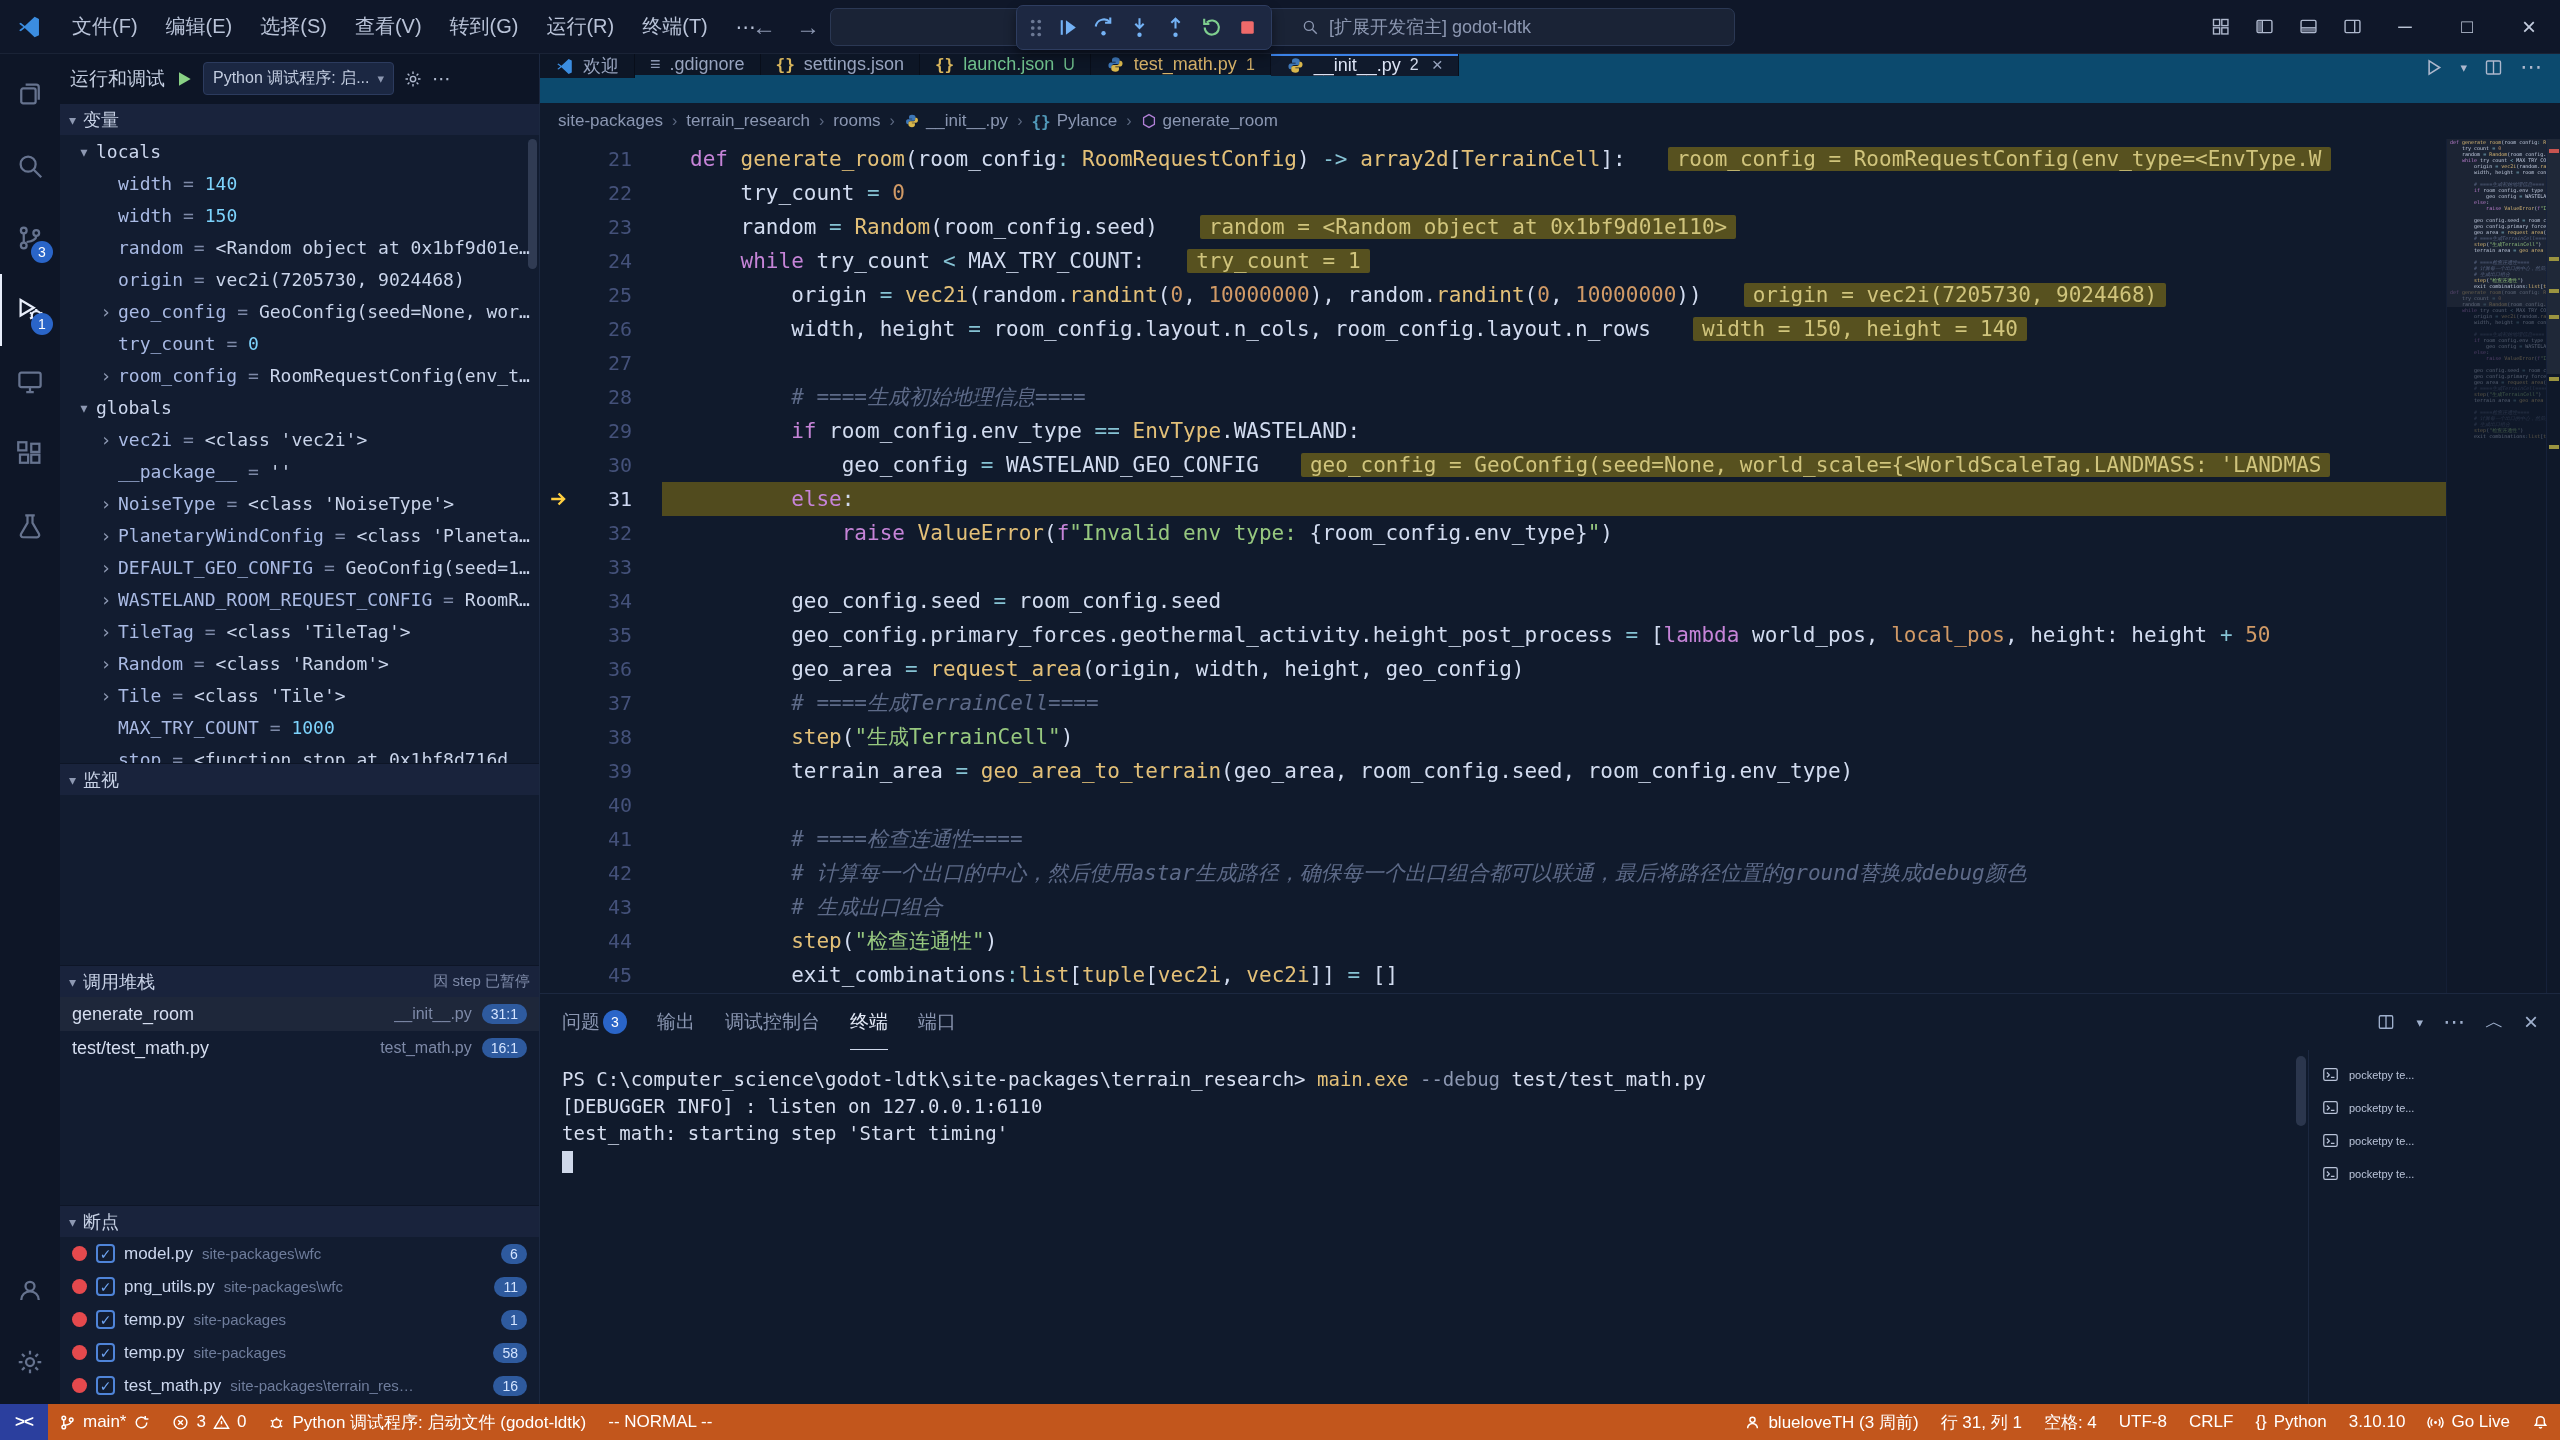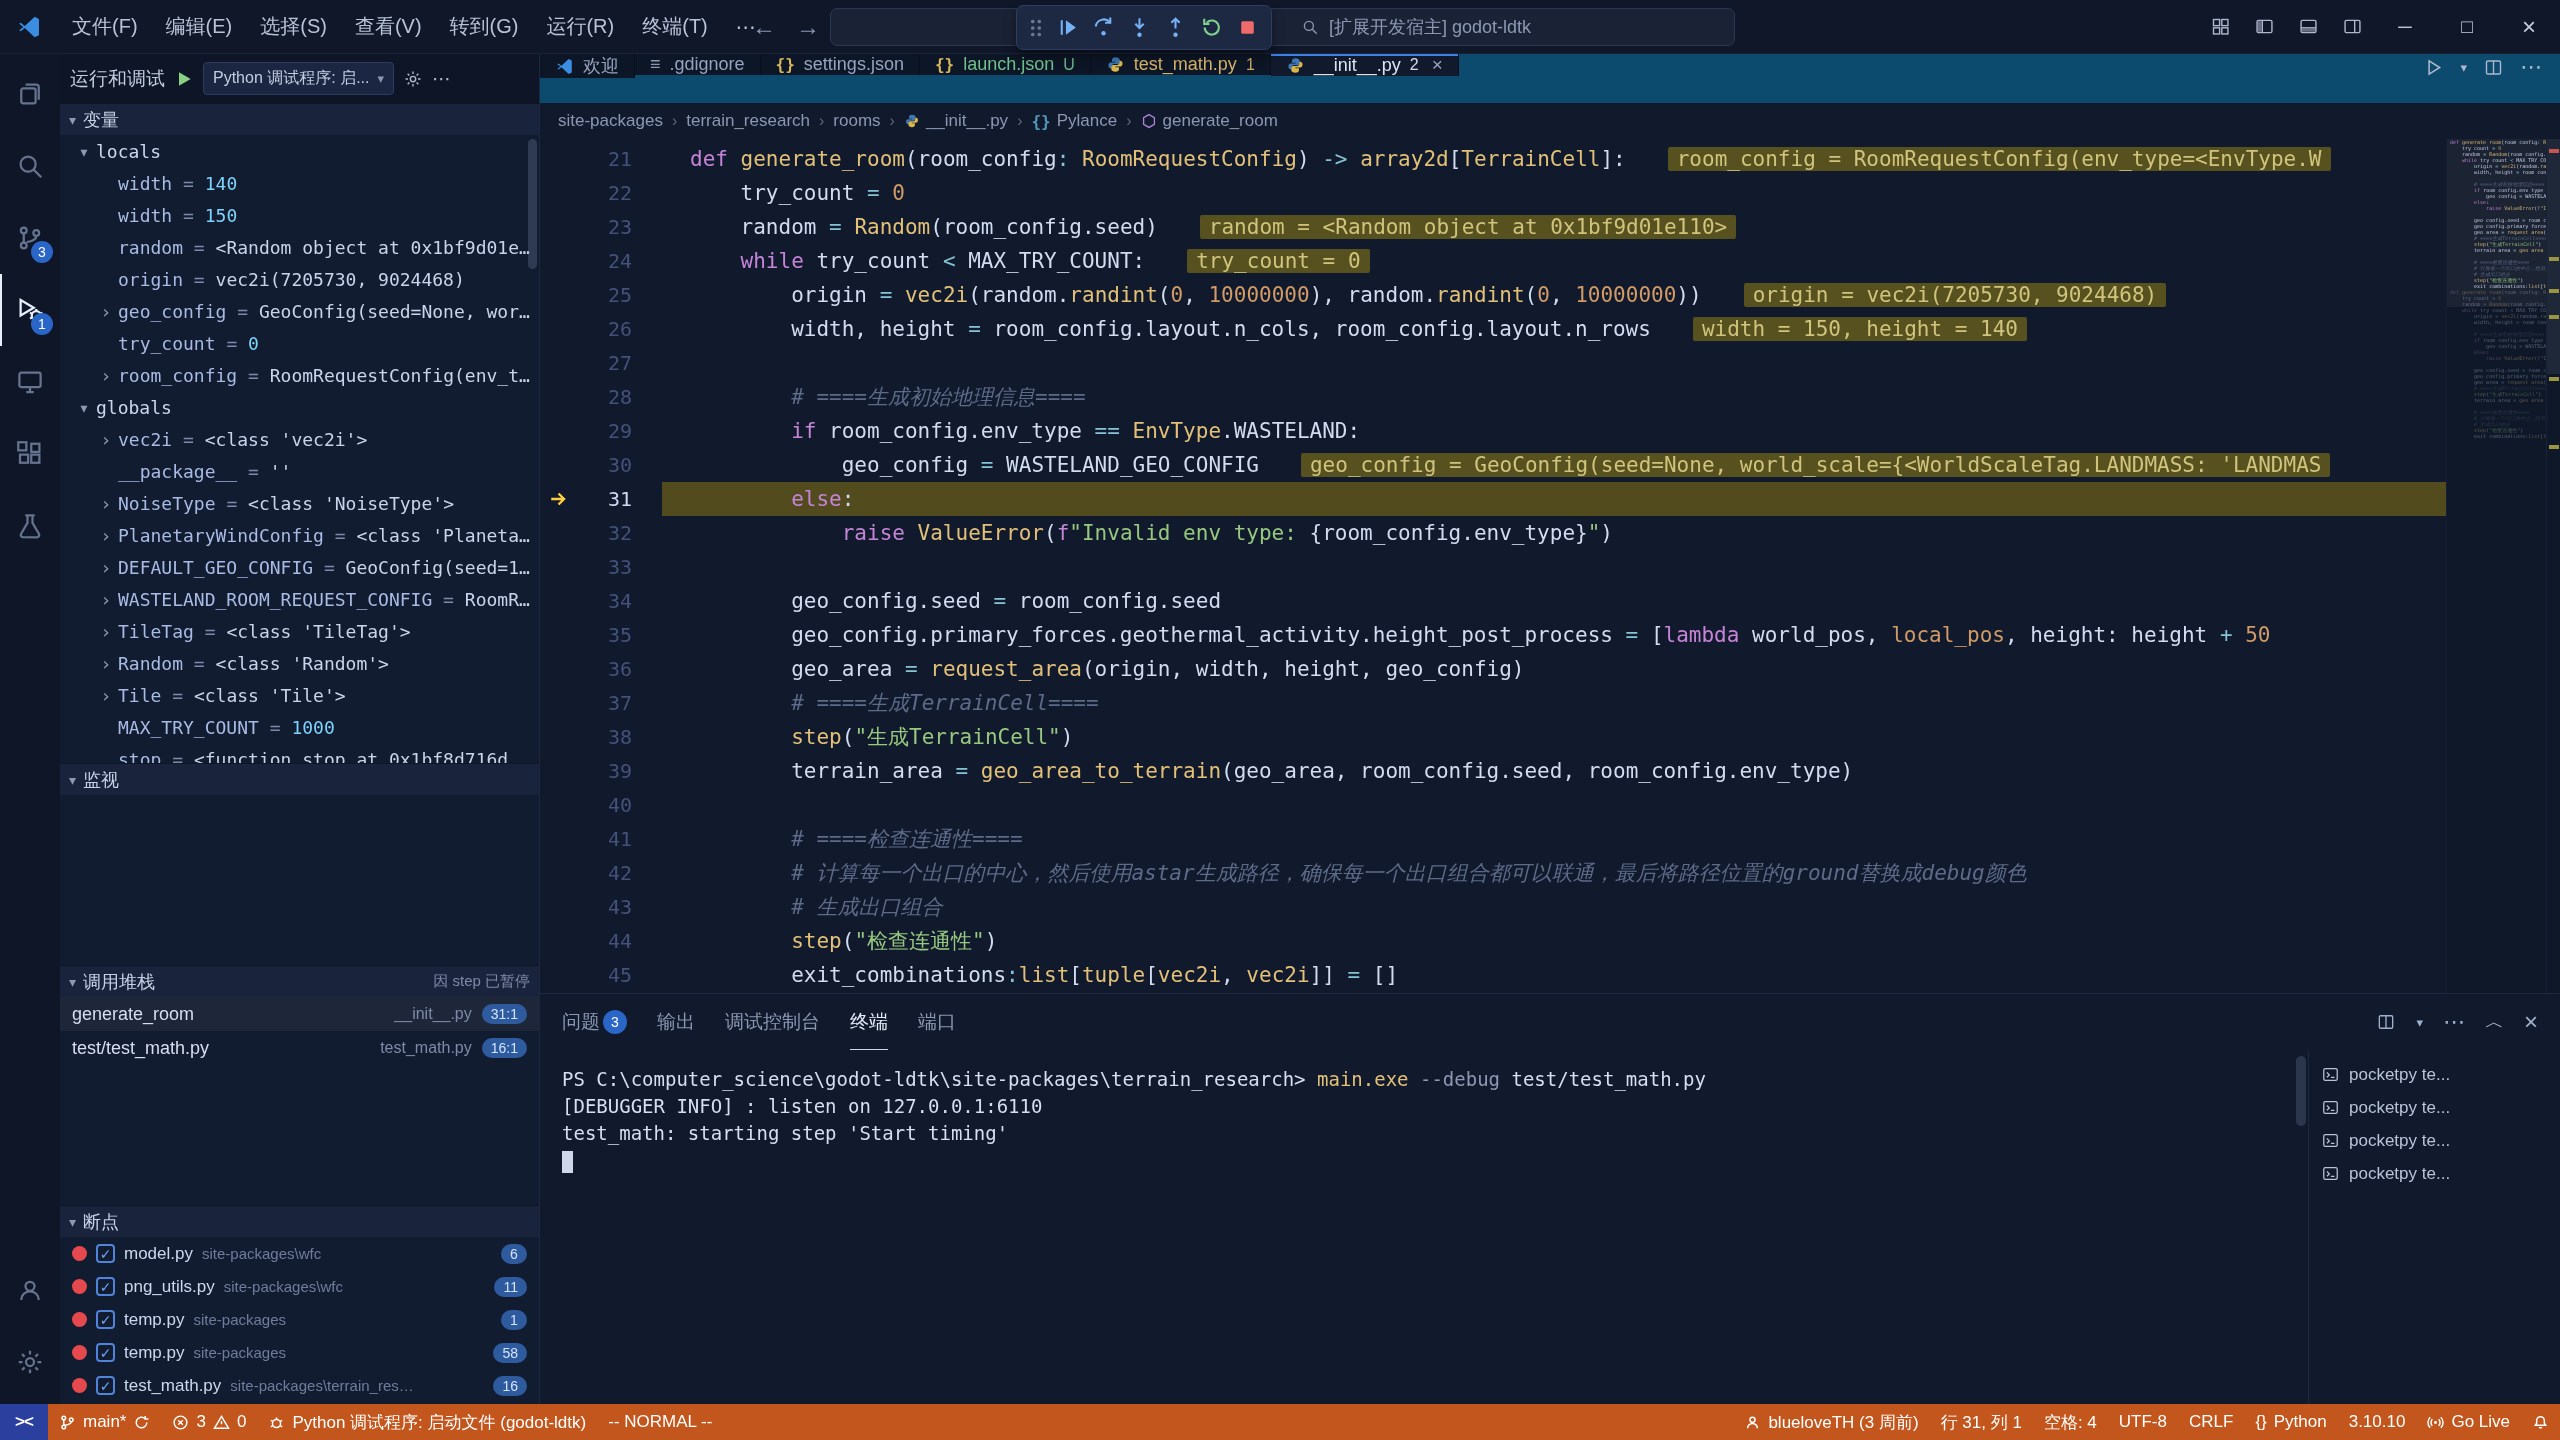--- a/index.html
+++ b/index.html
@@ -128,21 +128,21 @@
   .panel-actions .ic svg{width:20px;height:20px}
   .panel-body{flex:1;display:flex;min-height:0}
   .term{flex:1;padding:16px 0 0 22px;font-family:"DejaVu Sans Mono","Li beration Sans",monospace;font-size:19px;line-height:27px;overflow:hidden}
   .term{font-family:"DejaVu Sans Mono","Liberation Sans",monospace}
   .term-line{white-space:pre;height:27px}
   .tt-p{color:#d6def0}.tt-y{color:#e3c078}.tt-m{color:#8d98b2}.tt-t{color:#d6def0}
   .cursor{display:inline-block;width:11px;height:22px;background:#cfd8ea;vertical-align:middle}
   .term-scroll{flex:0 0 14px;position:relative}
   .term-scroll .thumb{position:absolute;top:6px;left:2px;width:10px;height:70px;background:rgba(125,140,175,.25);border-radius:5px}
   .term-list{flex:0 0 252px;border-left:1px solid #1c2840;padding-top:8px}
-  .term-item{height:33px;display:flex;align-items:center;gap:9px;padding:0 12px;font-size:17px;color:#b9c3d8;white-space:nowrap;overflow:hidden}
+  .term-item{height:33px;display:flex;align-items:center;gap:9px;padding:0 12px;font-size:11px;color:#b9c3d8;white-space:nowrap;overflow:hidden}
   .term-item .ic svg{width:19px;height:19px}
 
   
   .statusbar{flex:0 0 36px;background:#c2561c;display:flex;align-items:center;color:#fff;font-size:17px;overflow:hidden}
   .sb-left,.sb-right{display:flex;align-items:center;height:100%}
   .sb-right{margin-left:auto}
   .sb-item{display:flex;align-items:center;gap:7px;padding:0 11px;height:100%;white-space:nowrap}
   .sb-item .ic svg{width:17px;height:17px}
   .sb-remote{background:#2b3f9e;width:48px;justify-content:center;font-weight:bold;letter-spacing:-1px}
 </style>
@@ -593,21 +593,21 @@
                 <span class="arrow"></span>
                 <span class="ln">23</span>
               </div>
               <div class="line-content"><span class="tk-d">    random </span><span class="tk-op">=</span><span class="tk-d"> </span><span class="tk-ty">Random</span><span class="tk-d">(room_config.seed)</span><span class="hint">random = &lt;Random object at 0x1bf9d01e110&gt;</span></div>
             </div>
             <div class="code-line">
               <div class="gutter">
                 <span class="arrow"></span>
                 <span class="ln">24</span>
               </div>
-              <div class="line-content"><span class="tk-kw">    while </span><span class="tk-d">try_count </span><span class="tk-op">&lt;</span><span class="tk-d"> MAX_TRY_COUNT:</span><span class="hint">try_count = 0</span></div>
+              <div class="line-content"><span class="tk-kw">    while </span><span class="tk-d">try_count </span><span class="tk-op">&lt;</span><span class="tk-d"> MAX_TRY_COUNT:</span><span class="hint">try_count = 1</span></div>
             </div>
             <div class="code-line">
               <div class="gutter">
                 <span class="arrow"></span>
                 <span class="ln">25</span>
               </div>
               <div class="line-content"><span class="tk-d">        origin </span><span class="tk-op">=</span><span class="tk-d"> </span><span class="tk-ty">vec2i</span><span class="tk-d">(random.</span><span class="tk-fn">randint</span><span class="tk-d">(</span><span class="tk-nu">0</span><span class="tk-d">, </span><span class="tk-nu">10000000</span><span class="tk-d">), random.</span><span class="tk-fn">randint</span><span class="tk-d">(</span><span class="tk-nu">0</span><span class="tk-d">, </span><span class="tk-nu">10000000</span><span class="tk-d">))</span><span class="hint">origin = vec2i(7205730, 9024468)</span></div>
             </div>
             <div class="code-line">
               <div class="gutter">

